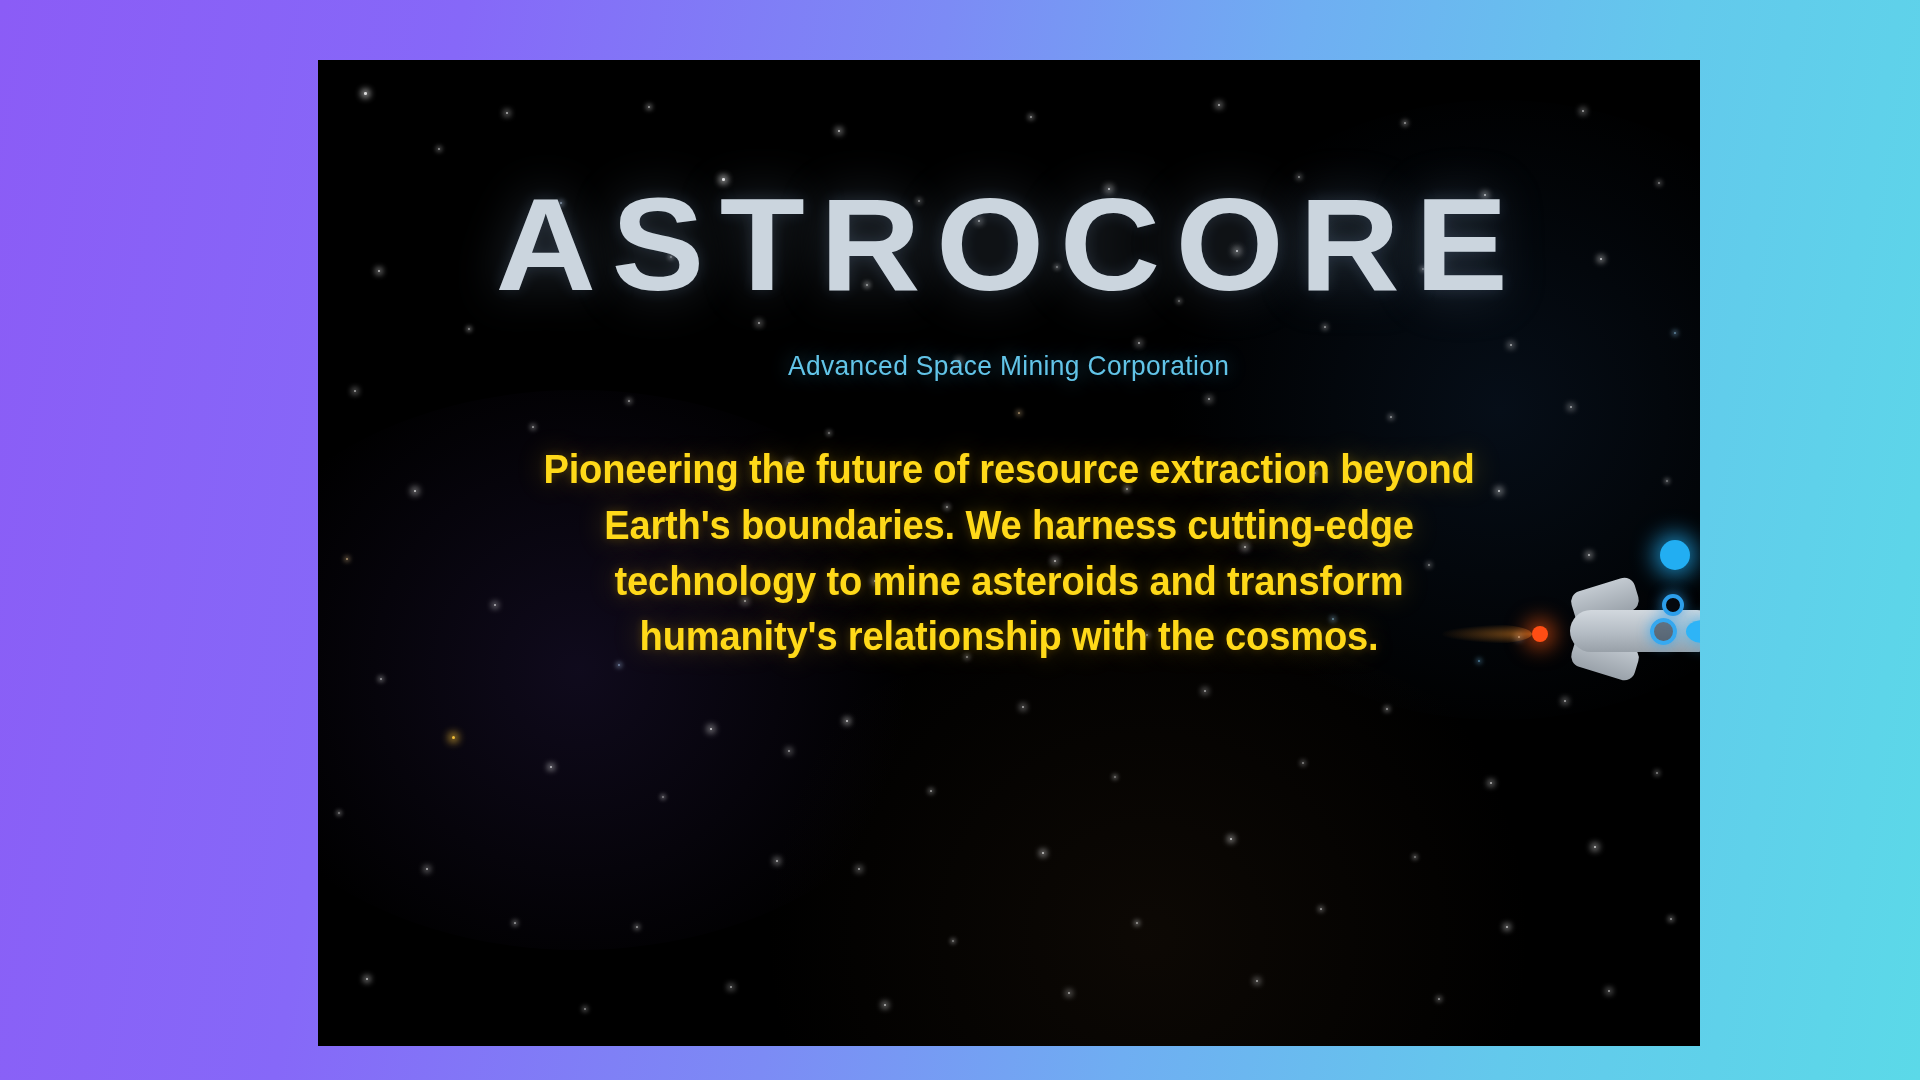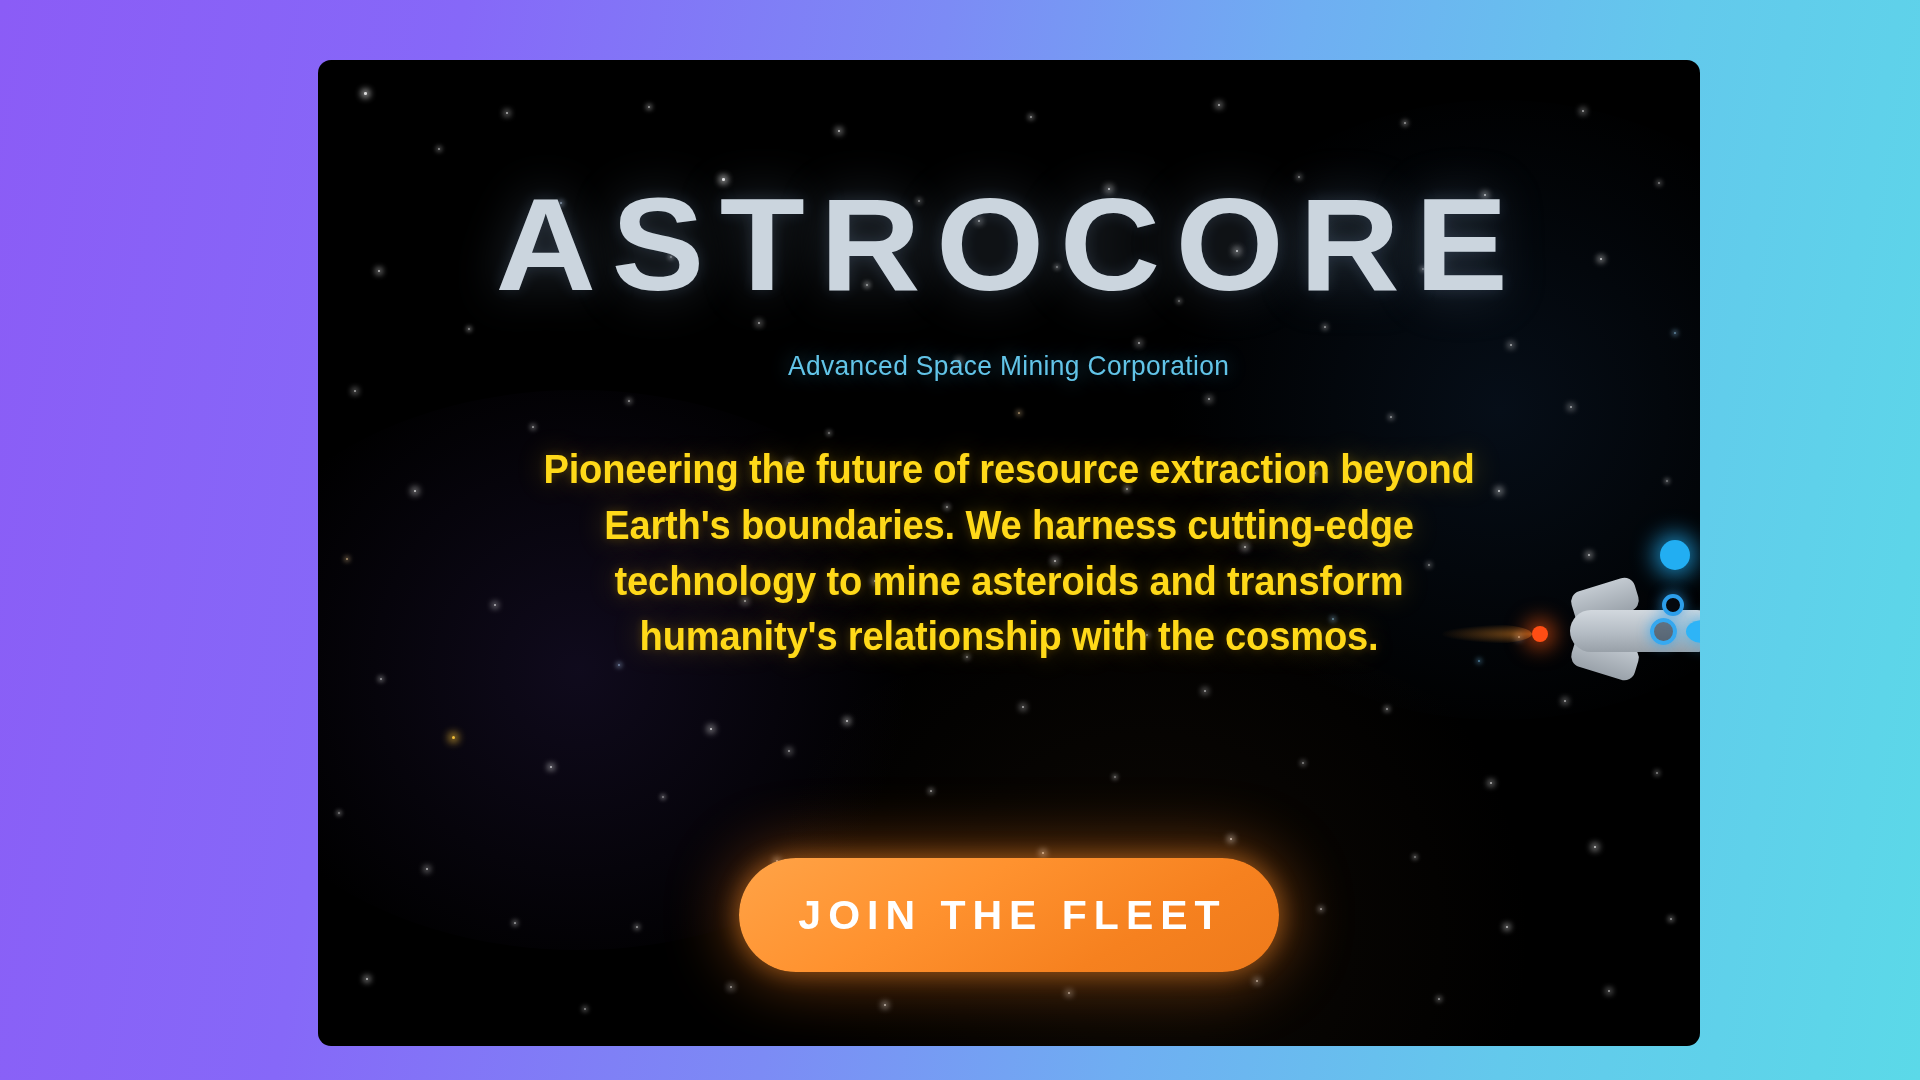--- a/index.html
+++ b/index.html
@@ -15,21 +15,20 @@
     position:relative;
   }
 
   
   #hero-panel {
     position:absolute;
     left:318px; top:60px;
     width:1382px; height:986px;
     background:#000000;
     overflow:hidden;
-    border-radius:13px;
   }
 
   
   .nebula {
     position:absolute; border-radius:50%;
     pointer-events:none;
   }
   .neb-a { left:-120px; top:330px;  width:760px;  height:560px;
            background:radial-gradient(circle, rgba(60,40,110,.26) 0%, rgba(0,0,0,0) 70%); }
   .neb-b { right:-160px; top:40px;  width:720px;  height:620px;
@@ -291,21 +290,20 @@
     </div>
 
   <div id="hero-content">
     <h1 id="brand-title">ASTROCORE</h1>
 
     <p id="brand-subtitle">Advanced Space Mining Corporation</p>
 
     <p id="hero-description">Pioneering the future of resource extraction beyond Earth's boundaries. We harness cutting-edge technology to mine asteroids and transform humanity's relationship with the cosmos.</p>
   </div>
 
-  <button id="cta-button">JOIN THE FLEET</button>
 
   <div id="spaceship">
     <div class="ship-part thruster-trail"></div>
     <div class="ship-part thruster"></div>
     <div class="ship-part ship-wing ship-wing-top"></div>
     <div class="ship-part ship-wing ship-wing-bottom"></div>
     <div class="ship-part ship-body"></div>
     <div class="ship-part ship-ring"></div>
     <div class="ship-part ship-light"></div>
     <div class="ship-part ship-orb"></div>

